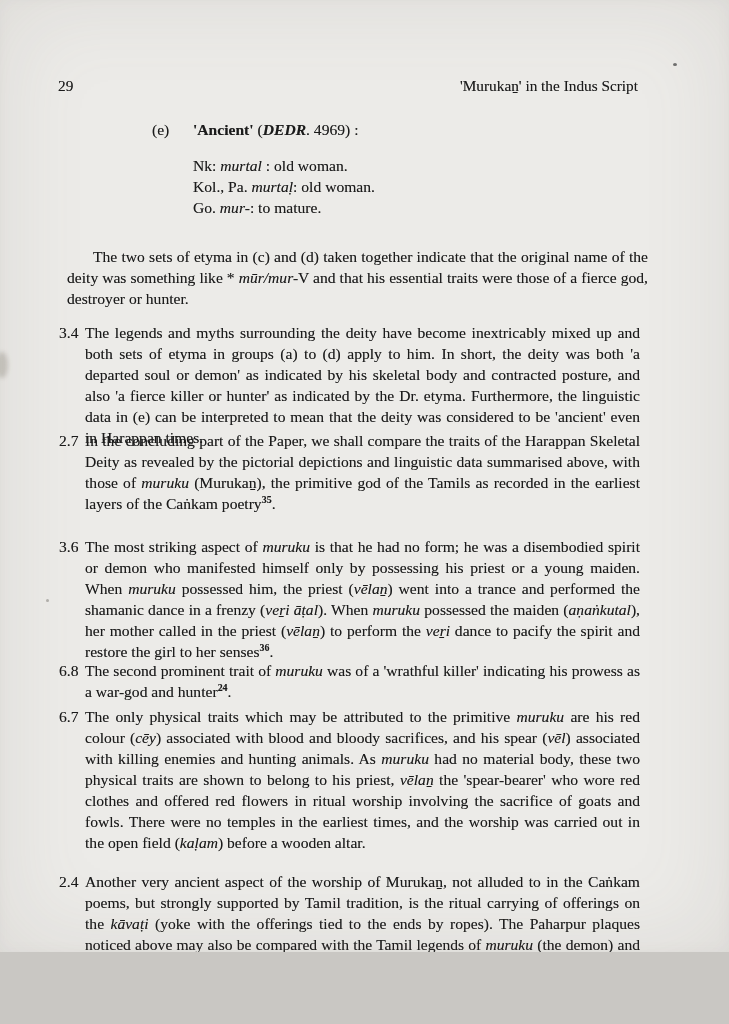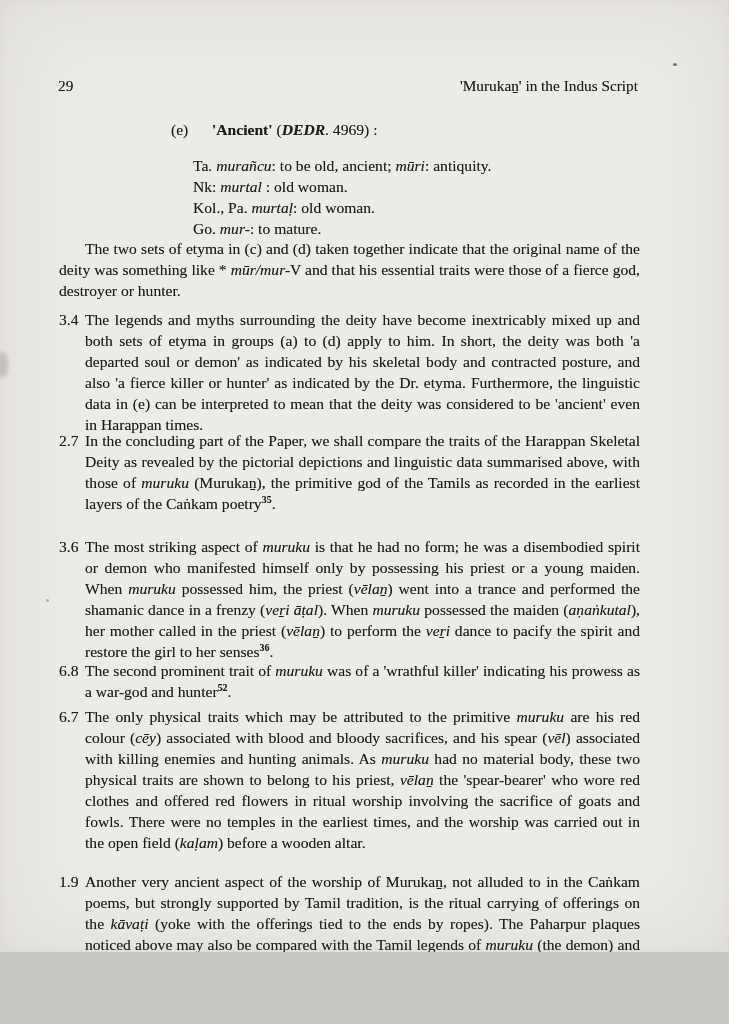--- a/index.html
+++ b/index.html
@@ -17,25 +17,25 @@
   }
   .page::after {
     content:''; position:absolute; inset:0; pointer-events:none;
     box-shadow: inset 0 0 90px rgba(112,106,95,.12), inset 0 0 14px rgba(112,106,95,.05);
   }
   .header {
     position:absolute; left:58px; right:91px; top:75px;
     display:flex; justify-content:space-between; align-items:baseline;
     font-size:15.3px;
   }
-  .entry-head { position:absolute; left:152px; top:119px; white-space:nowrap;margin-left:19px; }
+  .entry-head { position:absolute; left:152px; top:119px; white-space:nowrap; }
   .entry-label { display:inline-block; width:41px; }
   .defs { position:absolute; left:193px; top:155px; white-space:nowrap; }
   .intro {
-    position:absolute; left:59px; top:238px; width:581px; margin:0;
+    position:absolute; left:59px; top:238px; width:581px; margin:8px;
     text-align:justify; text-indent:26px;
   }
   .section { position:absolute; left:59px; width:581px; }
   .section .num { position:absolute; left:0; top:0; }
   .section .body { margin-left:26px; text-align:justify; }
   .it { font-style:italic; }
   .bd { font-weight:bold; }
   sup { font-size:0.64em; font-weight:bold; line-height:0; vertical-align:super; }
   
   .speck { position:absolute; pointer-events:none; border-radius:50%; }
@@ -52,55 +52,54 @@
   <div class="header">
     <span>29</span>
     <span>'Murukaṉ' in the Indus Script</span>
   </div>
 
   <div class="entry-head">
     <span class="entry-label">(e)</span><span><span class="bd">'Ancient'</span><span> (</span><span class="it bd">DEDR</span><span>. 4969) :</span></span>
   </div>
 
   <div class="defs">
-    <div class="def-line"><span>Ta. </span><span class="it">murañcu</span><span>: to be old, ancient; </span><span class="it">mūri</span><span>: antiquity.</span></div>
     <div class="def-line"><span>Nk: </span><span class="it">murtal</span><span> : old woman.</span></div>
     <div class="def-line"><span>Kol., Pa. </span><span class="it">murtaḷ</span><span>: old woman.</span></div>
     <div class="def-line"><span>Go. </span><span class="it">mur-</span><span>: to mature.</span></div>
   </div>
 
   <p class="intro"><span>The two sets of etyma in (c) and (d) taken together indicate that the original name of the deity was something like * </span><span class="it">mūr/mur-</span><span>V and that his essential traits were those of a fierce god, destroyer or hunter.</span></p>
 
-  <div class="section" style="top:309px">
+  <div class="section" style="top:322px">
     <span class="num">3.4</span>
     <div class="body"><span>The legends and myths surrounding the deity have become inextricably mixed up and both sets of etyma in groups (a) to (d) apply to him. In short, the deity was both 'a departed soul or demon' as indicated by his skeletal body and contracted posture, and also 'a fierce killer or hunter' as indicated by the Dr. etyma. Furthermore, the linguistic data in (e) can be interpreted to mean that the deity was considered to be 'ancient' even in Harappan times.</span></div>
   </div>
 
   <div class="section" style="top:430px">
     <span class="num">2.7</span>
     <div class="body"><span>In the concluding part of the Paper, we shall compare the traits of the Harappan Skeletal Deity as revealed by the pictorial depictions and linguistic data summarised above, with those of </span><span class="it">muruku</span><span> (Murukaṉ), the primitive god of the Tamils as recorded in the earliest layers of the Caṅkam poetry</span><sup>35</sup><span>.</span></div>
   </div>
 
   <div class="section" style="top:536px">
     <span class="num">3.6</span>
     <div class="body"><span>The most striking aspect of </span><span class="it">muruku</span><span> is that he had no form; he was a disembodied spirit or demon who manifested himself only by possessing his priest or a young maiden. When </span><span class="it">muruku</span><span> possessed him, the priest (</span><span class="it">vēlaṉ</span><span>) went into a trance and performed the shamanic dance in a frenzy (</span><span class="it">veṟi āṭal</span><span>). When </span><span class="it">muruku</span><span> possessed the maiden (</span><span class="it">aṇaṅkutal</span><span>), her mother called in the priest (</span><span class="it">vēlaṉ</span><span>) to perform the </span><span class="it">veṟi</span><span> dance to pacify the spirit and restore the girl to her senses</span><sup>36</sup><span>.</span></div>
   </div>
 
   <div class="section" style="top:660px">
     <span class="num">6.8</span>
-    <div class="body"><span>The second prominent trait of </span><span class="it">muruku</span><span> was of a 'wrathful killer' indicating his prowess as a war-god and hunter</span><sup>52</sup><span>.</span></div>
+    <div class="body"><span>The second prominent trait of </span><span class="it">muruku</span><span> was of a 'wrathful killer' indicating his prowess as a war-god and hunter</span><sup>24</sup><span>.</span></div>
   </div>
 
   <div class="section" style="top:706px">
     <span class="num">6.7</span>
     <div class="body"><span>The only physical traits which may be attributed to the primitive </span><span class="it">muruku</span><span> are his red colour (</span><span class="it">cēy</span><span>) associated with blood and bloody sacrifices, and his spear (</span><span class="it">vēl</span><span>) associated with killing enemies and hunting animals. As </span><span class="it">muruku</span><span> had no material body, these two physical traits are shown to belong to his priest, </span><span class="it">vēlaṉ</span><span> the 'spear-bearer' who wore red clothes and offered red flowers in ritual worship involving the sacrifice of goats and fowls. There were no temples in the earliest times, and the worship was carried out in the open field (</span><span class="it">kaḷam</span><span>) before a wooden altar.</span></div>
   </div>
 
   <div class="section" style="top:871px">
-    <span class="num">1.9</span>
+    <span class="num">2.4</span>
     <div class="body"><span>Another very ancient aspect of the worship of Murukaṉ, not alluded to in the Caṅkam poems, but strongly supported by Tamil tradition, is the ritual carrying of offerings on the </span><span class="it">kāvaṭi</span><span> (yoke with the offerings tied to the ends by ropes). The Paharpur plaques noticed above may also be compared with the Tamil legends of </span><span class="it">muruku</span><span> (the demon) and Iṭumpaṉ, his </span><span class="it">kāvaṭi</span><span>-bearing worshipper</span><sup>38</sup><span>.</span></div>
   </div>
 
   <div class="speck speck-dot-topright"></div>
   <div class="speck smudge-left-edge"></div>
   <div class="speck speck-mid-left"></div>
   <div class="speck smudge-bottom-left"></div>
 
 </div>
 

